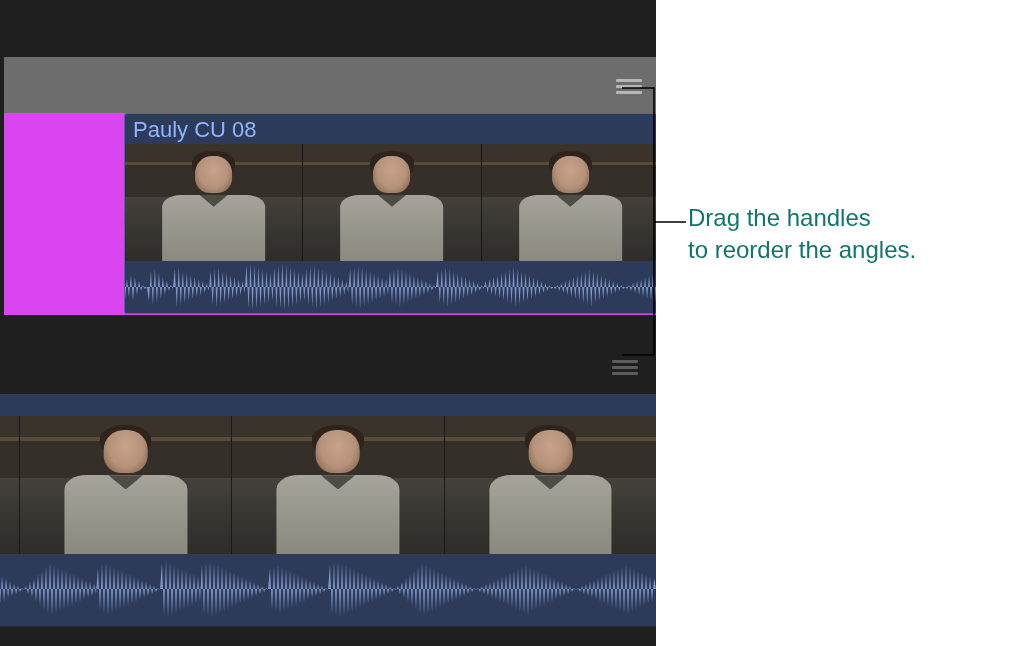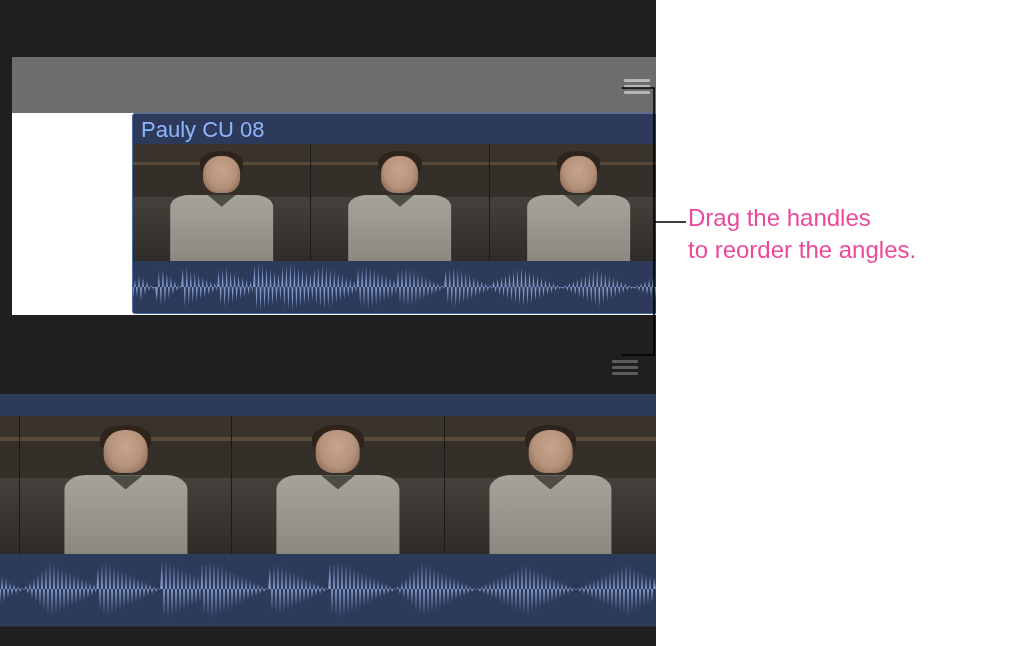--- a/index.html
+++ b/index.html
@@ -15,23 +15,23 @@
     .editor {
       position: absolute;
       left: 0; top: 0;
       width: 656px; height: 646px;
       background: #1f1f1f;
     }
 
     
     .lane1 {
       position: absolute;
-      left: 12px; top: 57px;
+      left: 4px; top: 57px;
       width: 656px; height: 258px;
-      background: #ffffff;
+      background: #d946ef;
       padding-left: 6px;
     }
     .lane1-header {
       position: absolute;
       left: 0; top: 0;
       width: 656px; height: 56px;
       background: #6d6d6d;
     }
     .handle {
       position: absolute;
@@ -181,21 +181,21 @@
     .anno-area {
       position: absolute;
       left: 656px; top: 0;
       width: 372px; height: 646px;
       background: #ffffff;
     }
     .anno-text {
       position: absolute;
       left: 32px; top: 202px;
       font-size: 24px;
-      color: #ec4899;
+      color: #0f766e;
       line-height: 1.35;
       white-space: pre-line;
     }
     .leader {
       position: absolute;
       stroke: #000;
       stroke-width: 1.5;
       fill: none;
     }
   </style>

